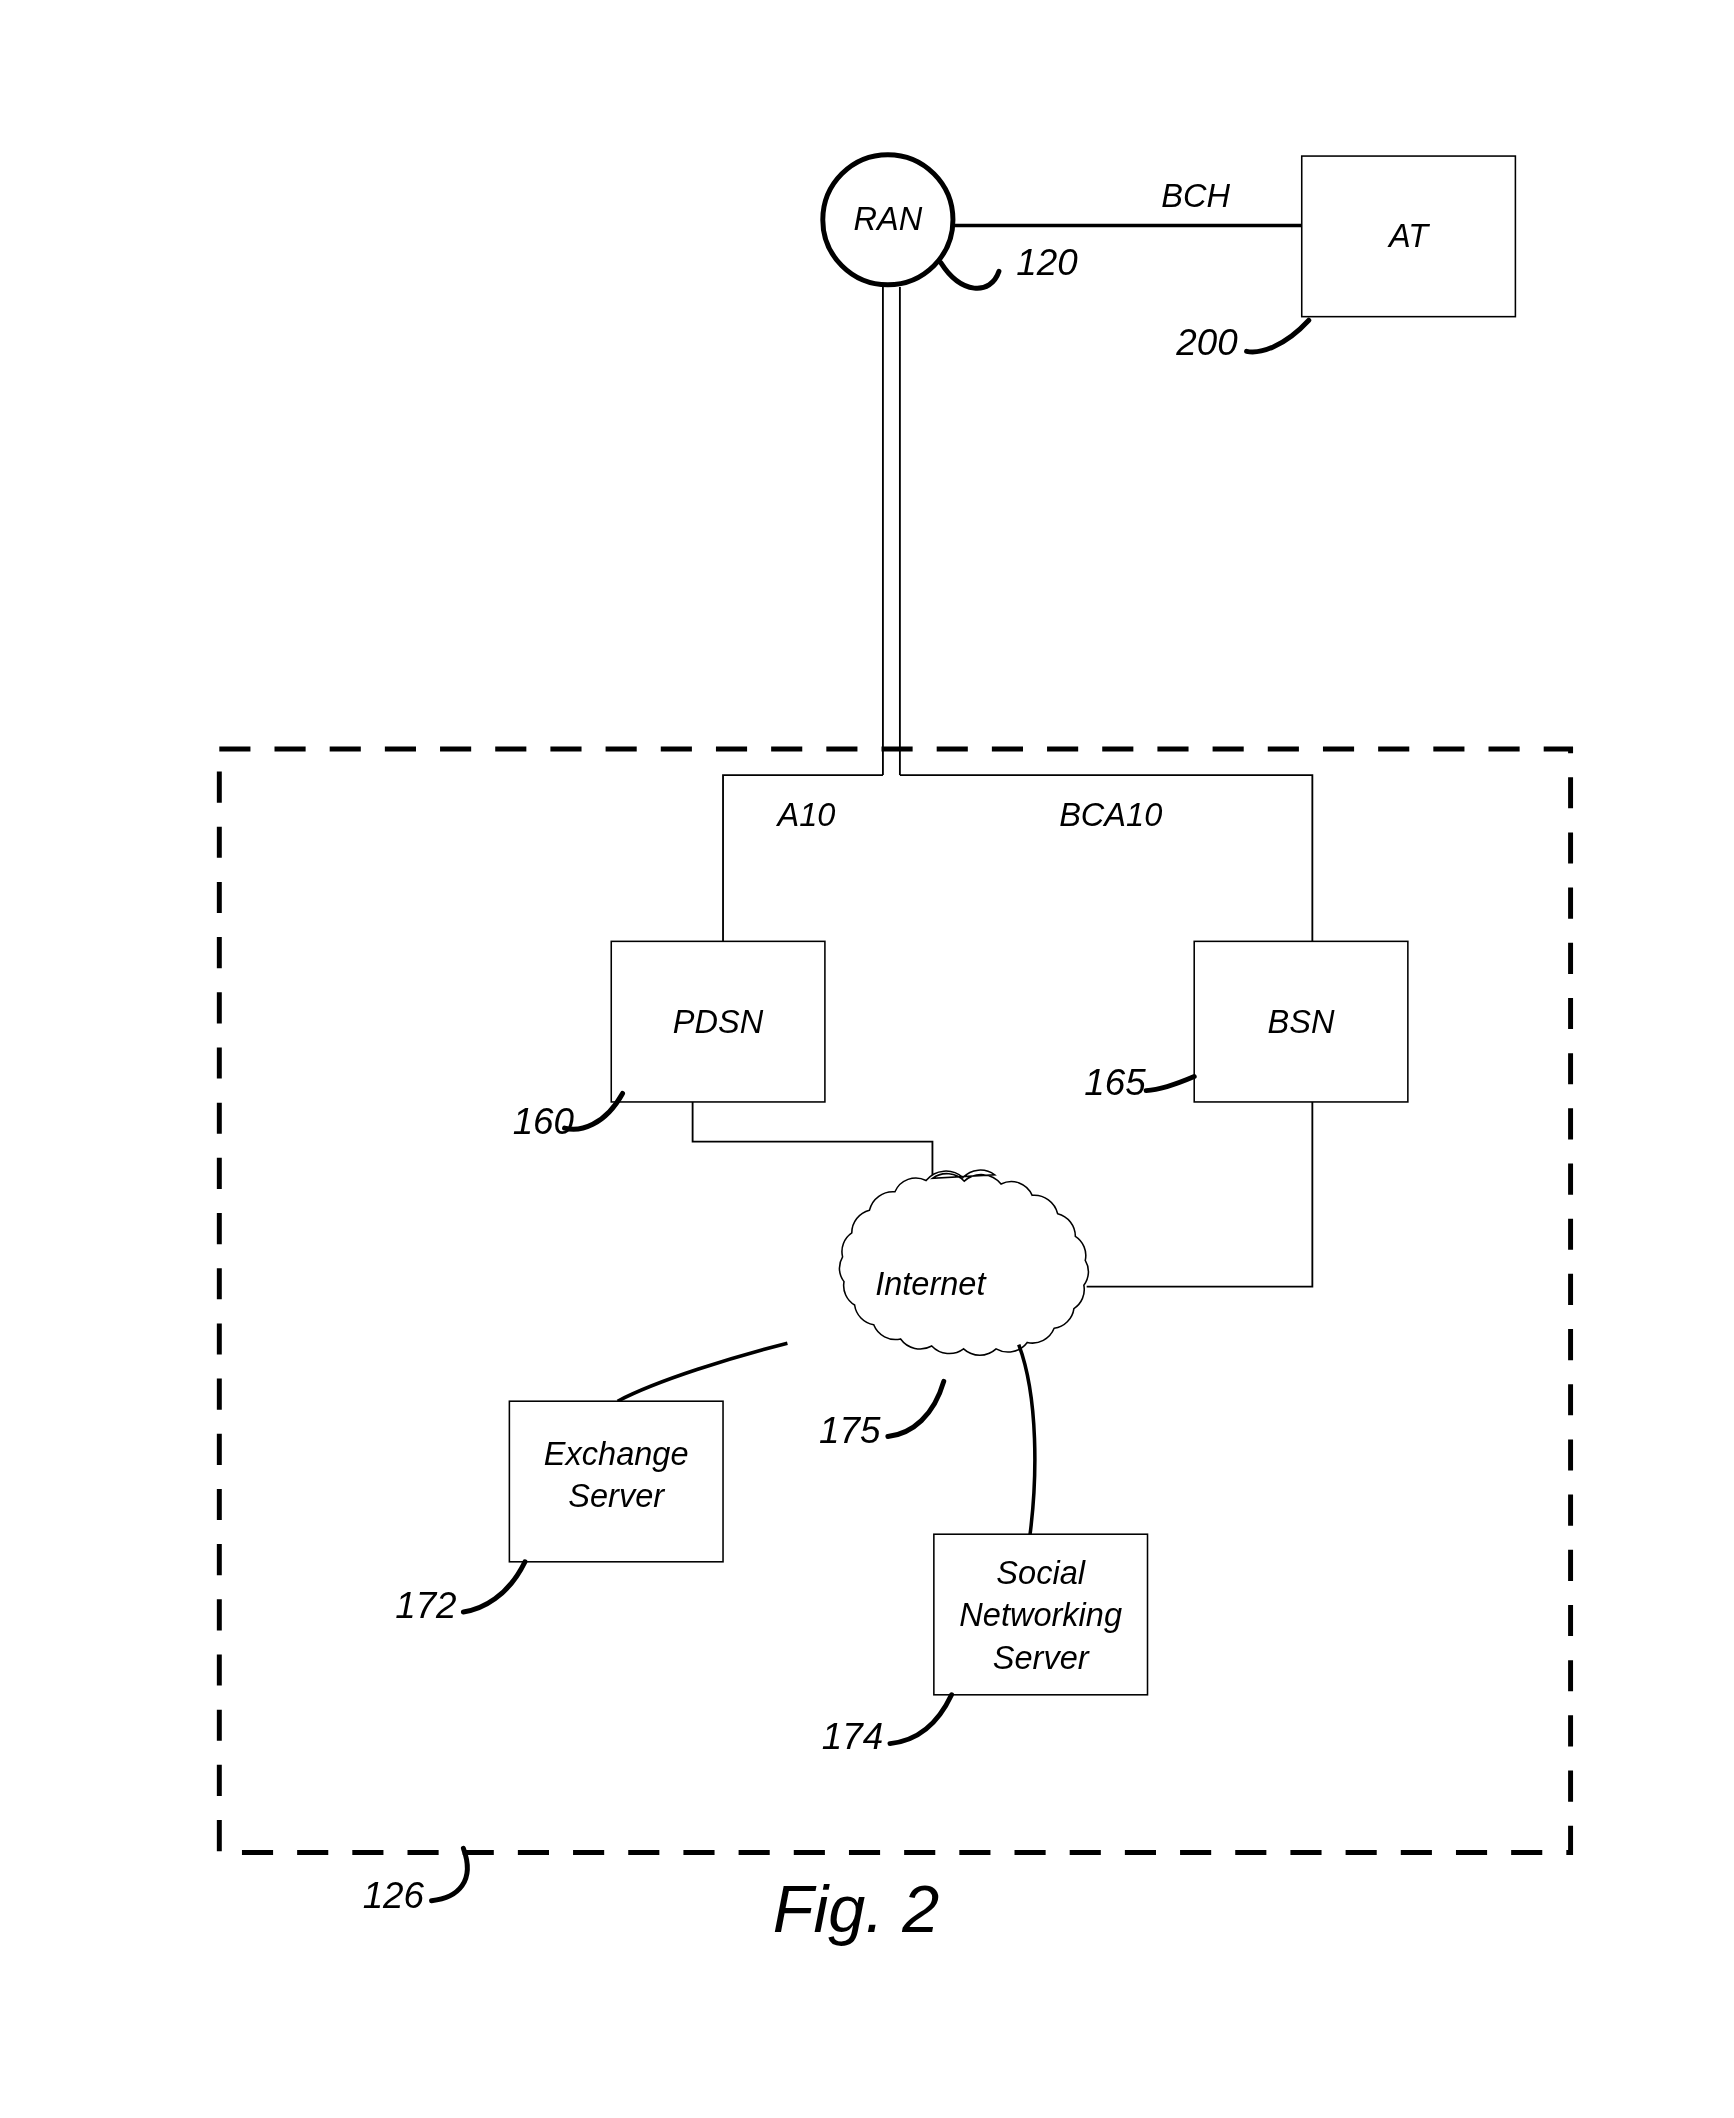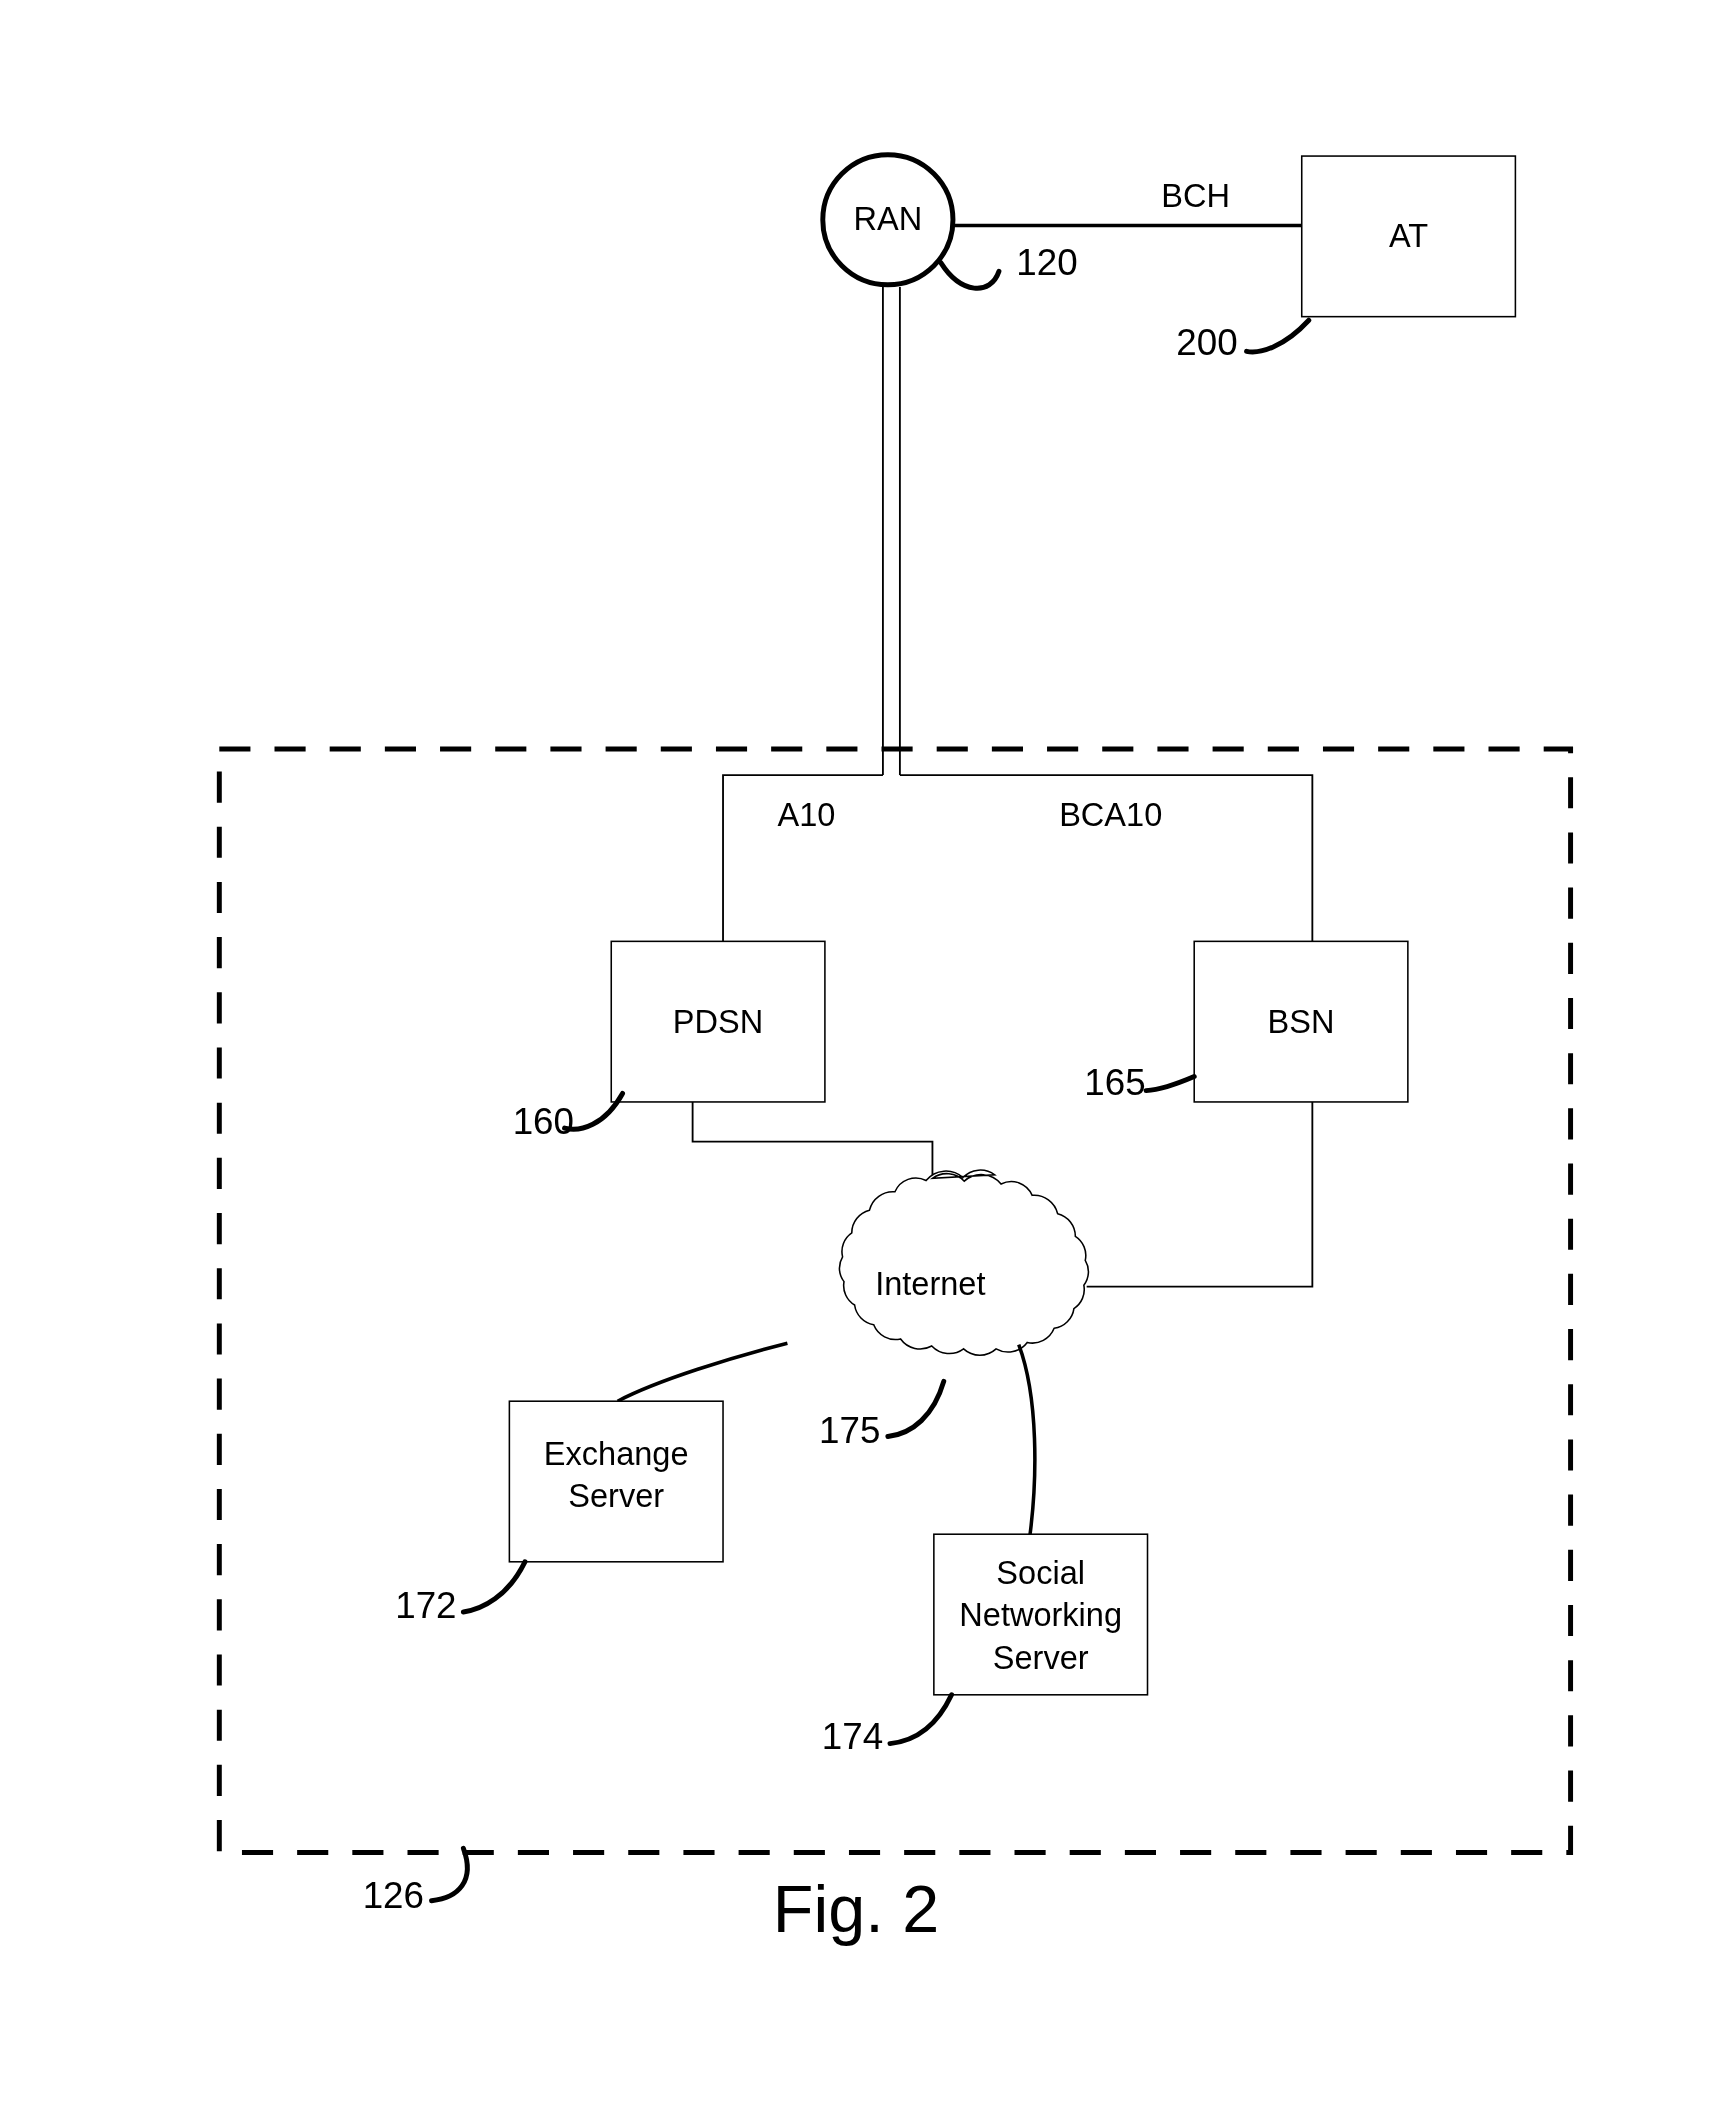--- a/index.html
+++ b/index.html
@@ -13,20 +13,21 @@
     height: 2119px;
     font-family: "Liberation Sans", sans-serif;
     position: relative;
     overflow: hidden;
   }
   #figure-root {
     position: absolute;
     left: 0; top: 0;
     width: 1734px;
     height: 1810px;
+    font-style: italic;
   }
   svg#diagram {
     display: block;
     width: 1734px;
     height: 2119px;
   }
   .node-box {
     fill: #ffffff;
     stroke: #000000;
     stroke-width: 2.2;

